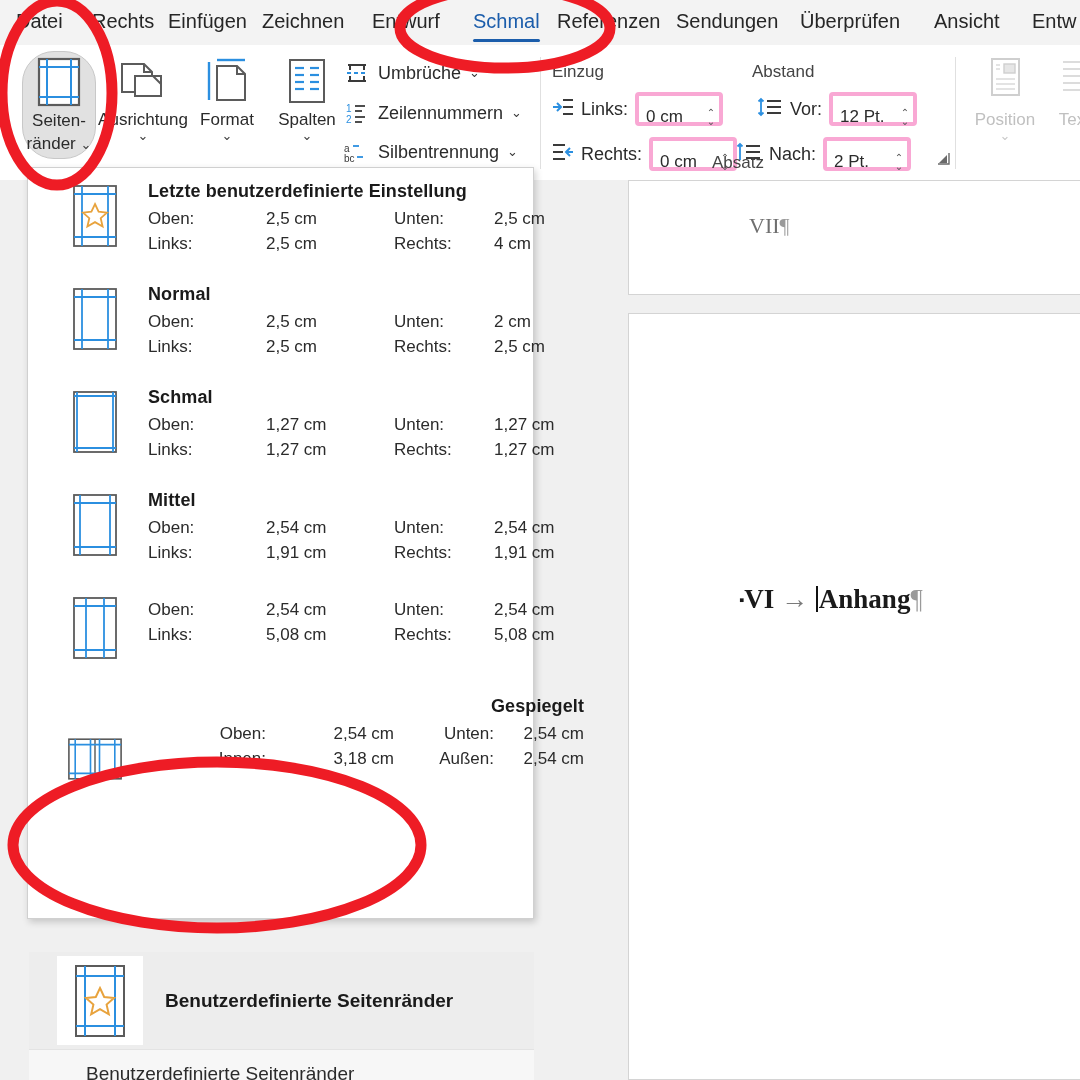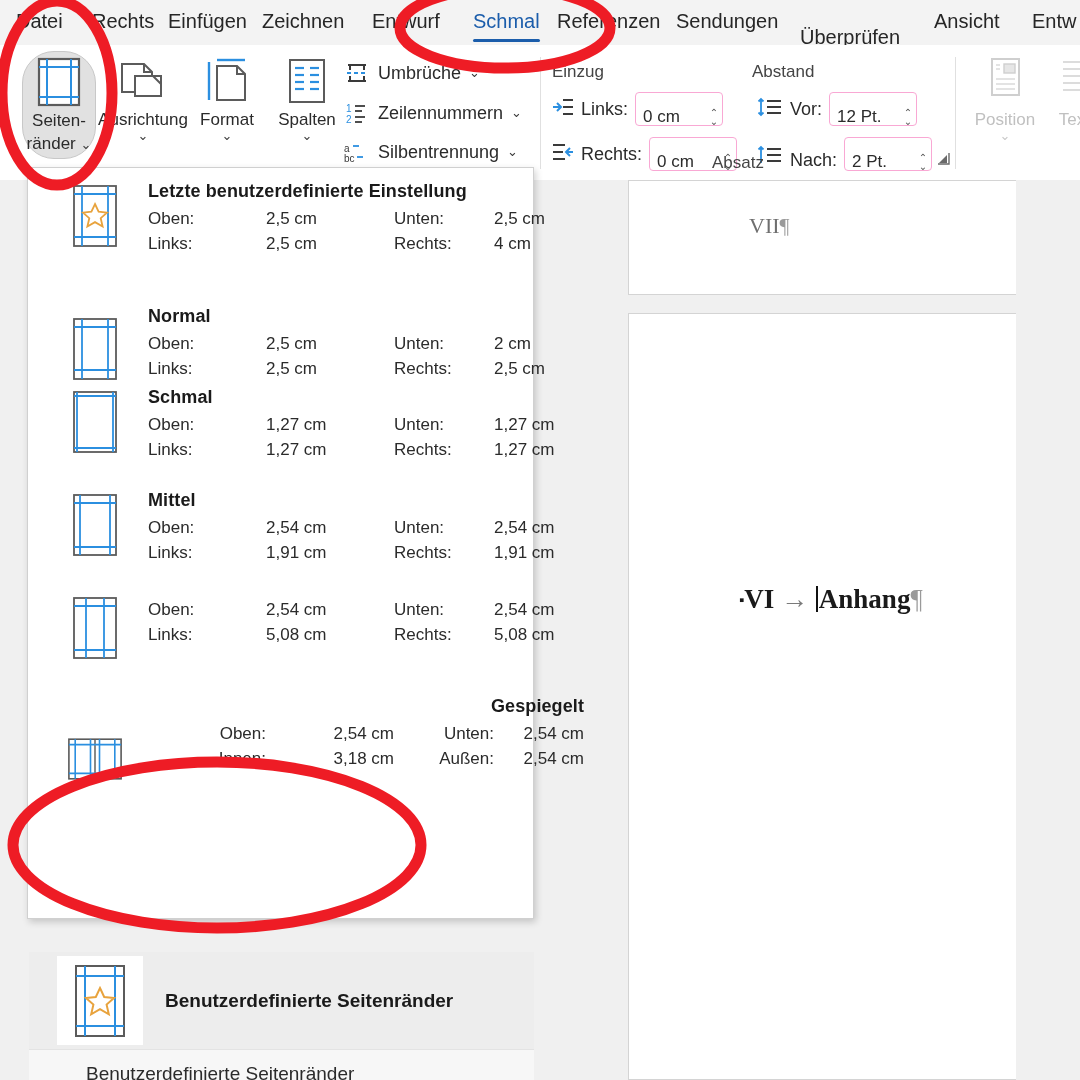--- a/index.html
+++ b/index.html
@@ -61,21 +61,21 @@
 
   .grpdiv{position:absolute;top:12px;width:1px;height:112px;background:#e0e0e0;}
 
   .grplabel{
     position:absolute;font-size:17px;color:#444;white-space:nowrap;
   }
 
   
   .fieldrow{position:absolute;display:flex;align-items:center;gap:7px;font-size:18px;color:#2b2b2b;white-space:nowrap;}
   .spin{
-    width:88px;height:34px;border:1px solid #f9a8d4;border-radius:4px;
+    width:88px;height:34px;border:4px solid #f9a8d4;border-radius:4px;
     background:#fff;display:flex;align-items:center;justify-content:space-between;
     padding:16px 4px 0 7px;box-sizing:border-box;
   }
   .spin .val{font-size:17px;color:#2b2b2b;}
   .spin .arrows{display:flex;flex-direction:column;align-items:center;color:#555;font-size:10px;line-height:9px;}
   .dialog-launcher{position:absolute;font-size:15px;color:#555;}
 
   
   #gallery{
     position:absolute;left:27px;top:167px;width:507px;height:752px;
@@ -118,21 +118,21 @@
     display:flex;align-items:center;
     font-size:19px;color:#2b2b2b;padding-left:57px;box-sizing:border-box;
   }
 
   
   #docarea{
     position:absolute;left:0;top:180px;width:1080px;height:900px;
     background:#f0f0f0;
   }
   .page{
-    position:absolute;left:628px;width:388px;background:#ffffff;
+    position:absolute;left:628px;width:452px;background:#ffffff;
     border:1px solid #d4d4d4;border-right:none;box-sizing:border-box;
   }
   #page1{top:0px;height:115px;}
   #page2{top:133px;height:767px;}
   .doctext{position:absolute;color:#333;font-family:"Liberation Serif","DejaVu Serif",serif;}
   #pgnum{left:120px;top:32px;font-size:22px;color:#6f6f6f;}
   #headline{left:110px;top:270px;font-size:27px;font-weight:bold;color:#1a1a1a;white-space:nowrap;}
   .pilcrow{color:#9a9a9a;font-weight:normal;}
   .bulletdot{font-size:15px;vertical-align:3px;}
   .tabarrow{color:#7a7a7a;font-weight:normal;}
@@ -146,21 +146,21 @@
 
 <div id="tabstrip">
     <div class="tab" style="position: absolute; left: 16px; top: 8px;"><span>Datei</span></div>
     <div class="tab" style="position: absolute; left: 92px; top: 8px;"><span>Rechts</span></div>
     <div class="tab" style="position: absolute; left: 168px; top: 8px;"><span>Einfügen</span></div>
     <div class="tab" style="position: absolute; left: 262px; top: 8px;"><span>Zeichnen</span></div>
     <div class="tab" style="position: absolute; left: 372px; top: 8px;"><span>Entwurf</span></div>
     <div class="tab active" style="position: absolute; left: 473px; top: 8px;"><span>Schmal</span><span class="ul"></span></div>
     <div class="tab" style="position: absolute; left: 557px; top: 8px;"><span>Referenzen</span></div>
     <div class="tab" style="position: absolute; left: 676px; top: 8px;"><span>Sendungen</span></div>
-    <div class="tab" style="position: absolute; left: 800px; top: 8px; margin-top: 16px;"><span>Überprüfen</span></div>
+    <div class="tab" style="position: absolute; left: 800px; top: 8px;"><span>Überprüfen</span></div>
     <div class="tab" style="position: absolute; left: 934px; top: 8px;"><span>Ansicht</span></div>
     <div class="tab" style="position: absolute; left: 1032px; top: 8px;"><span>Entw</span></div>
   </div>
 
 <div id="ribbon">
 
   <div class="bigbtn sel" style="left:22px;border-radius:32px;">
     <div class="bigico">
       <svg width="46" height="50" viewBox="0 0 46 50">
         <rect x="3" y="2" width="40" height="46" fill="#fff" stroke="#5b5b5b" stroke-width="2.2"></rect>
@@ -320,21 +320,21 @@
     <span>Vor:</span>
     <span class="spin">
       <span class="val">12 Pt.</span>
       <span class="arrows">
           <span>⌃</span>
           <span>⌄</span>
         </span>
     </span>
   </div>
 
-  <div class="fieldrow" style="left:757px;top:92px;align-items:flex-end;">
+  <div class="fieldrow" style="left:736px;top:92px;">
     <span class="ic">
       <svg width="26" height="22" viewBox="0 0 26 22">
         <path d="M4 19 v-16 M1.5 5.5 L4 3 l2.5 2.5" fill="none" stroke="#2b8fe0" stroke-width="1.8"></path>
         <line x1="10" y1="5" x2="24" y2="5" stroke="#3a3a3a" stroke-width="2"></line>
         <line x1="10" y1="11" x2="24" y2="11" stroke="#3a3a3a" stroke-width="2"></line>
         <line x1="10" y1="17" x2="24" y2="17" stroke="#3a3a3a" stroke-width="2"></line>
       </svg>
     </span>
     <span>Nach:</span>
     <span class="spin">
@@ -427,21 +427,21 @@
             </div>
             <div class="r">
               <span class="c1">Links:</span>
               <span class="c2">2,5 cm</span>
               <span class="c3">Rechts:</span>
               <span class="c4">4 cm</span>
             </div>
           </div>
         </div>
       </div>
-      <div class="gitem" style="top: 113px; align-items: flex-end;">
+      <div class="gitem" style="top: 113px;">
         <div class="gthumb">
           <svg width="48" height="64" viewBox="0 0 48 64">
             <rect x="3" y="2" width="42" height="60" fill="#fff" stroke="#5b5b5b" stroke-width="1.8"></rect>
             <line x1="11" y1="2" x2="11" y2="62" stroke="#2b8fe0" stroke-width="1.8"></line>
             <line x1="37" y1="2" x2="37" y2="62" stroke="#2b8fe0" stroke-width="1.8"></line>
             <line x1="3" y1="10" x2="45" y2="10" stroke="#2b8fe0" stroke-width="1.8"></line>
             <line x1="3" y1="53" x2="45" y2="53" stroke="#2b8fe0" stroke-width="1.8"></line>
           </svg>
         </div>
         <div class="gtext">

